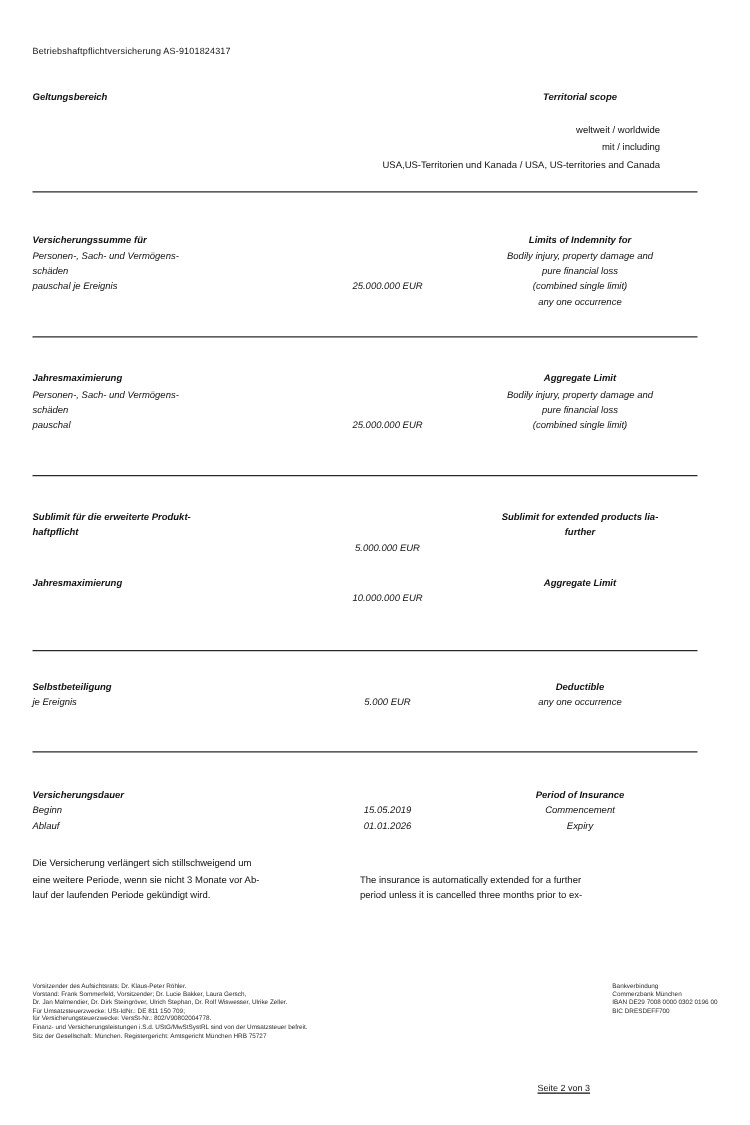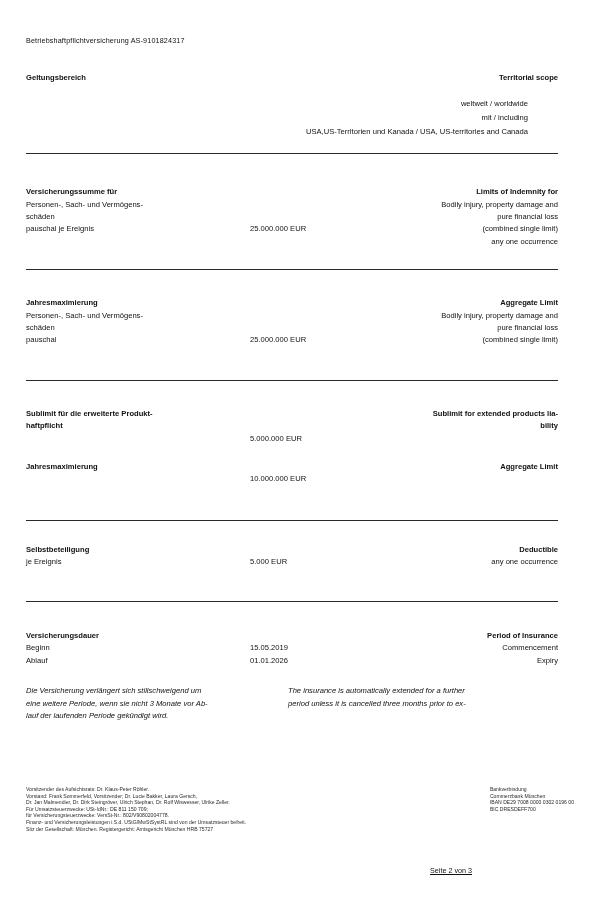--- a/index.html
+++ b/index.html
@@ -46,55 +46,55 @@
     border-bottom: 1.1px solid #2b2b2b;
     width: 100%;
     height: 0;
   }
 
   
   .row {
     display: flex;
     align-items: flex-start;
     line-height: 12.4px;
+    font-style: italic;
   }
   .col-de {
     width: 218px;
     flex: 0 0 218px;
     text-align: left;
     font-size: 7.6px;
   }
   .col-amt {
     width: 126px;
     flex: 0 0 126px;
-    text-align: left;
+    text-align: center;
     font-size: 7.6px;
     padding-left: 6px;
     box-sizing: border-box;
   }
   .col-en {
     flex: 1 1 auto;
-    text-align: right;
+    text-align: center;
     font-size: 7.6px;
   }
   .bold { font-weight: bold; }
 
   
   .scope-lines {
     text-align: right;
     font-size: 7.6px;
     line-height: 13.6px;
     padding-right: 30px;
   }
 
   
   .para-row {
     display: flex;
-    align-items: flex-start;
-    font-style: italic;
+    align-items: flex-end;
   }
   .para-de {
     width: 262px;
     flex: 0 0 262px;
     font-size: 7.6px;
     line-height: 12.6px;
     padding-right: 10px;
     box-sizing: border-box;
   }
   .para-en {
@@ -216,21 +216,21 @@
 
     <div class="section" style="margin-top:27px;">
       <div class="row">
         <div class="col-de bold">Sublimit für die erweiterte Produkt-</div>
         <div class="col-amt"></div>
         <div class="col-en bold">Sublimit for extended products lia-</div>
       </div>
       <div class="row">
         <div class="col-de bold">haftpflicht</div>
         <div class="col-amt"></div>
-        <div class="col-en bold">bility</div>
+        <div class="col-en bold">further</div>
       </div>
       <div class="row">
         <div class="col-de"></div>
         <div class="col-amt">5.000.000 EUR</div>
         <div class="col-en"></div>
       </div>
 
       <div class="row" style="margin-top:16px;">
         <div class="col-de bold">Jahresmaximierung</div>
         <div class="col-amt"></div>

